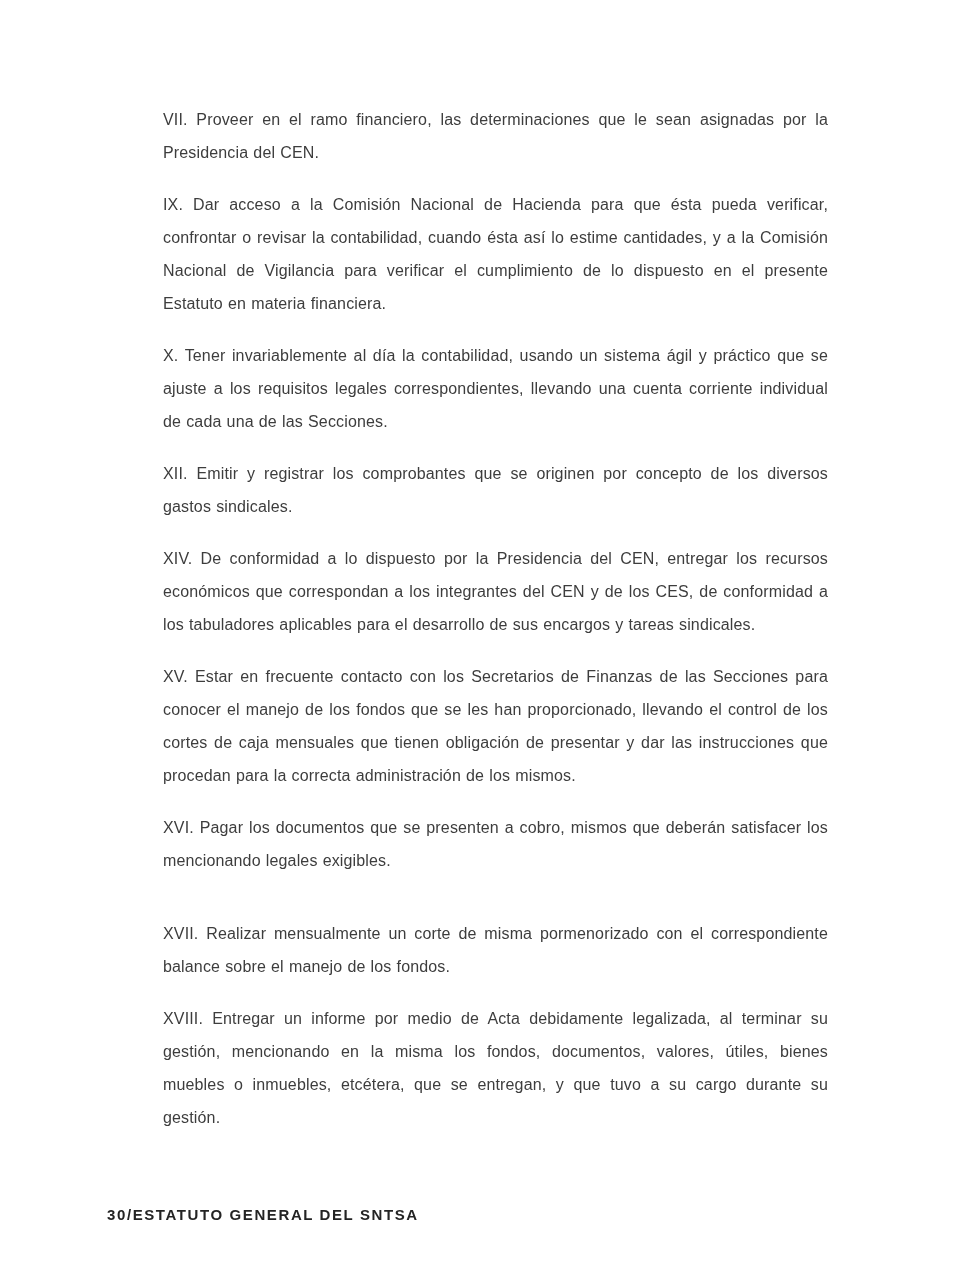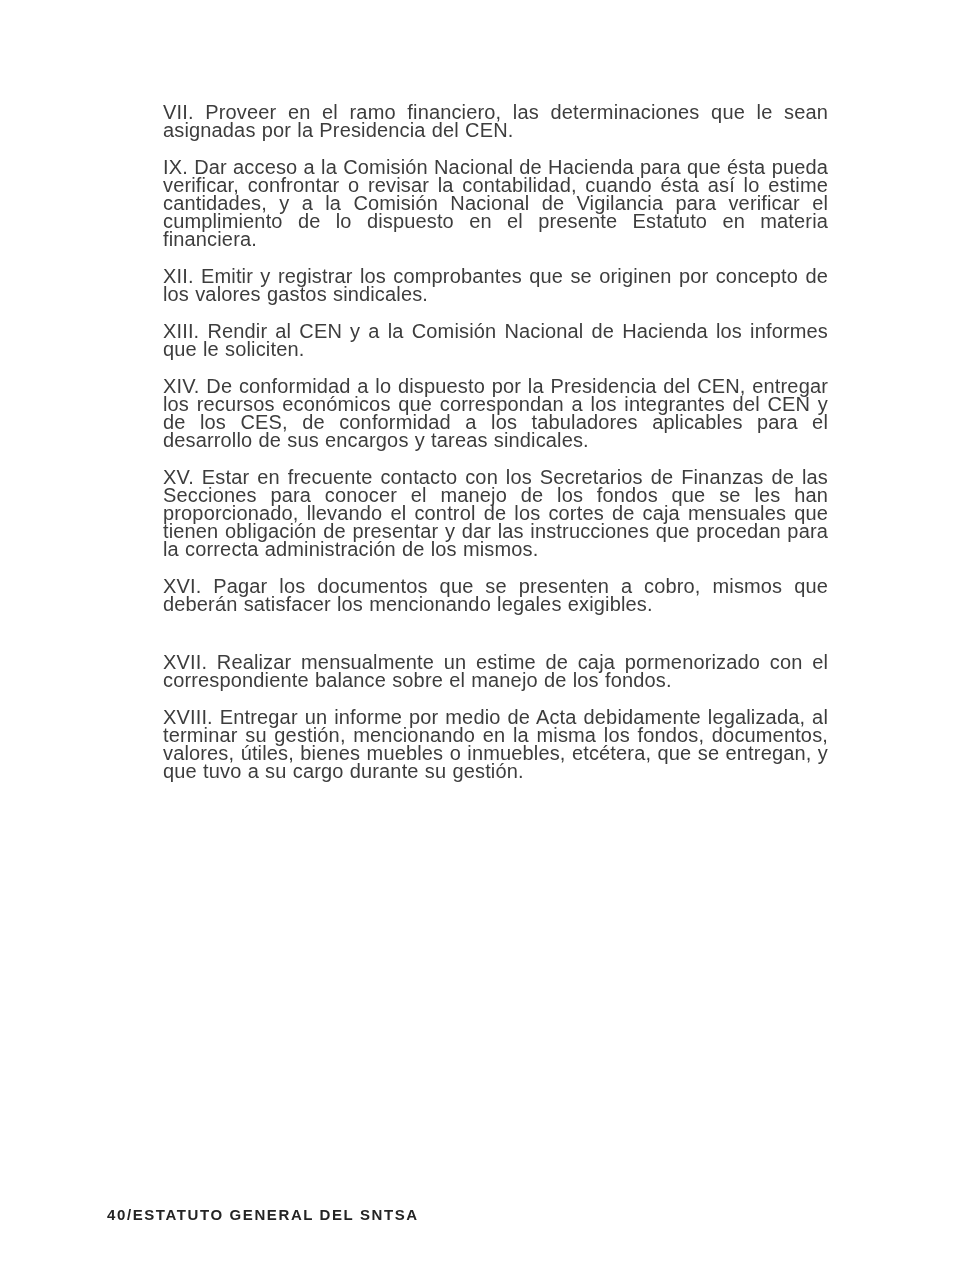--- a/index.html
+++ b/index.html
@@ -21,22 +21,22 @@
     background: #ffffff;
   }
   .content {
     position: absolute;
     left: 163px;
     top: 103px;
     width: 665px;
   }
   .content p {
     margin: 0 0 19px 0;
-    font-size: 20px;
-    line-height: 18px;
+    font-size: 16px;
+    line-height: 33px;
     text-align: justify;
     letter-spacing: 0.15px;
     word-spacing: 0.5px;
   }
   .content p.gap-before {
     margin-top: 40px;
   }
   .footer {
     position: absolute;
     left: 107px;
@@ -47,22 +47,22 @@
     letter-spacing: 1.6px;
   }
 </style>
 </head>
 <body>
 
 <div class="page">
   <div class="content">
     <p>VII. Proveer en el ramo financiero, las determinaciones que le sean asignadas por la Presidencia del CEN.</p>
     <p>IX. Dar acceso a la Comisión Nacional de Hacienda para que ésta pueda verificar, confrontar o revisar la contabilidad, cuando ésta así lo estime cantidades, y a la Comisión Nacional de Vigilancia para verificar el cumplimiento de lo dispuesto en el presente Estatuto en materia financiera.</p>
-    <p>XII. Emitir y registrar los comprobantes que se originen por concepto de los valores gastos sindicales.</p>
-    <p>XIII. Rendir al CEN y a la Comisión Nacional de Hacienda los informes que le soliciten.</p>
+    <p>X. Tener invariablemente al día la contabilidad, usando un sistema ágil y práctico que se ajuste a los requisitos legales correspondientes, llevando una cuenta corriente individual de cada una de las Secciones.</p>
+    <p>XII. Emitir y registrar los comprobantes que se originen por concepto de los diversos gastos sindicales.</p>
     <p>XIV. De conformidad a lo dispuesto por la Presidencia del CEN, entregar los recursos económicos que correspondan a los integrantes del CEN y de los CES, de conformidad a los tabuladores aplicables para el desarrollo de sus encargos y tareas sindicales.</p>
     <p>XV. Estar en frecuente contacto con los Secretarios de Finanzas de las Secciones para conocer el manejo de los fondos que se les han proporcionado, llevando el control de los cortes de caja mensuales que tienen obligación de presentar y dar las instrucciones que procedan para la correcta administración de los mismos.</p>
     <p>XVI. Pagar los documentos que se presenten a cobro, mismos que deberán satisfacer los mencionando legales exigibles.</p>
-    <p class="gap-before">XVII. Realizar mensualmente un estime de caja pormenorizado con el correspondiente balance sobre el manejo de los fondos.</p>
+    <p class="gap-before">XVII. Realizar mensualmente un corte de misma pormenorizado con el correspondiente balance sobre el manejo de los fondos.</p>
     <p>XVIII. Entregar un informe por medio de Acta debidamente legalizada, al terminar su gestión, mencionando en la misma los fondos, documentos, valores, útiles, bienes muebles o inmuebles, etcétera, que se entregan, y que tuvo a su cargo durante su gestión.</p>
   </div>
-  <div class="footer">40/ESTATUTO GENERAL DEL SNTSA</div>
+  <div class="footer">30/ESTATUTO GENERAL DEL SNTSA</div>
 </div>
 
 </body></html>

